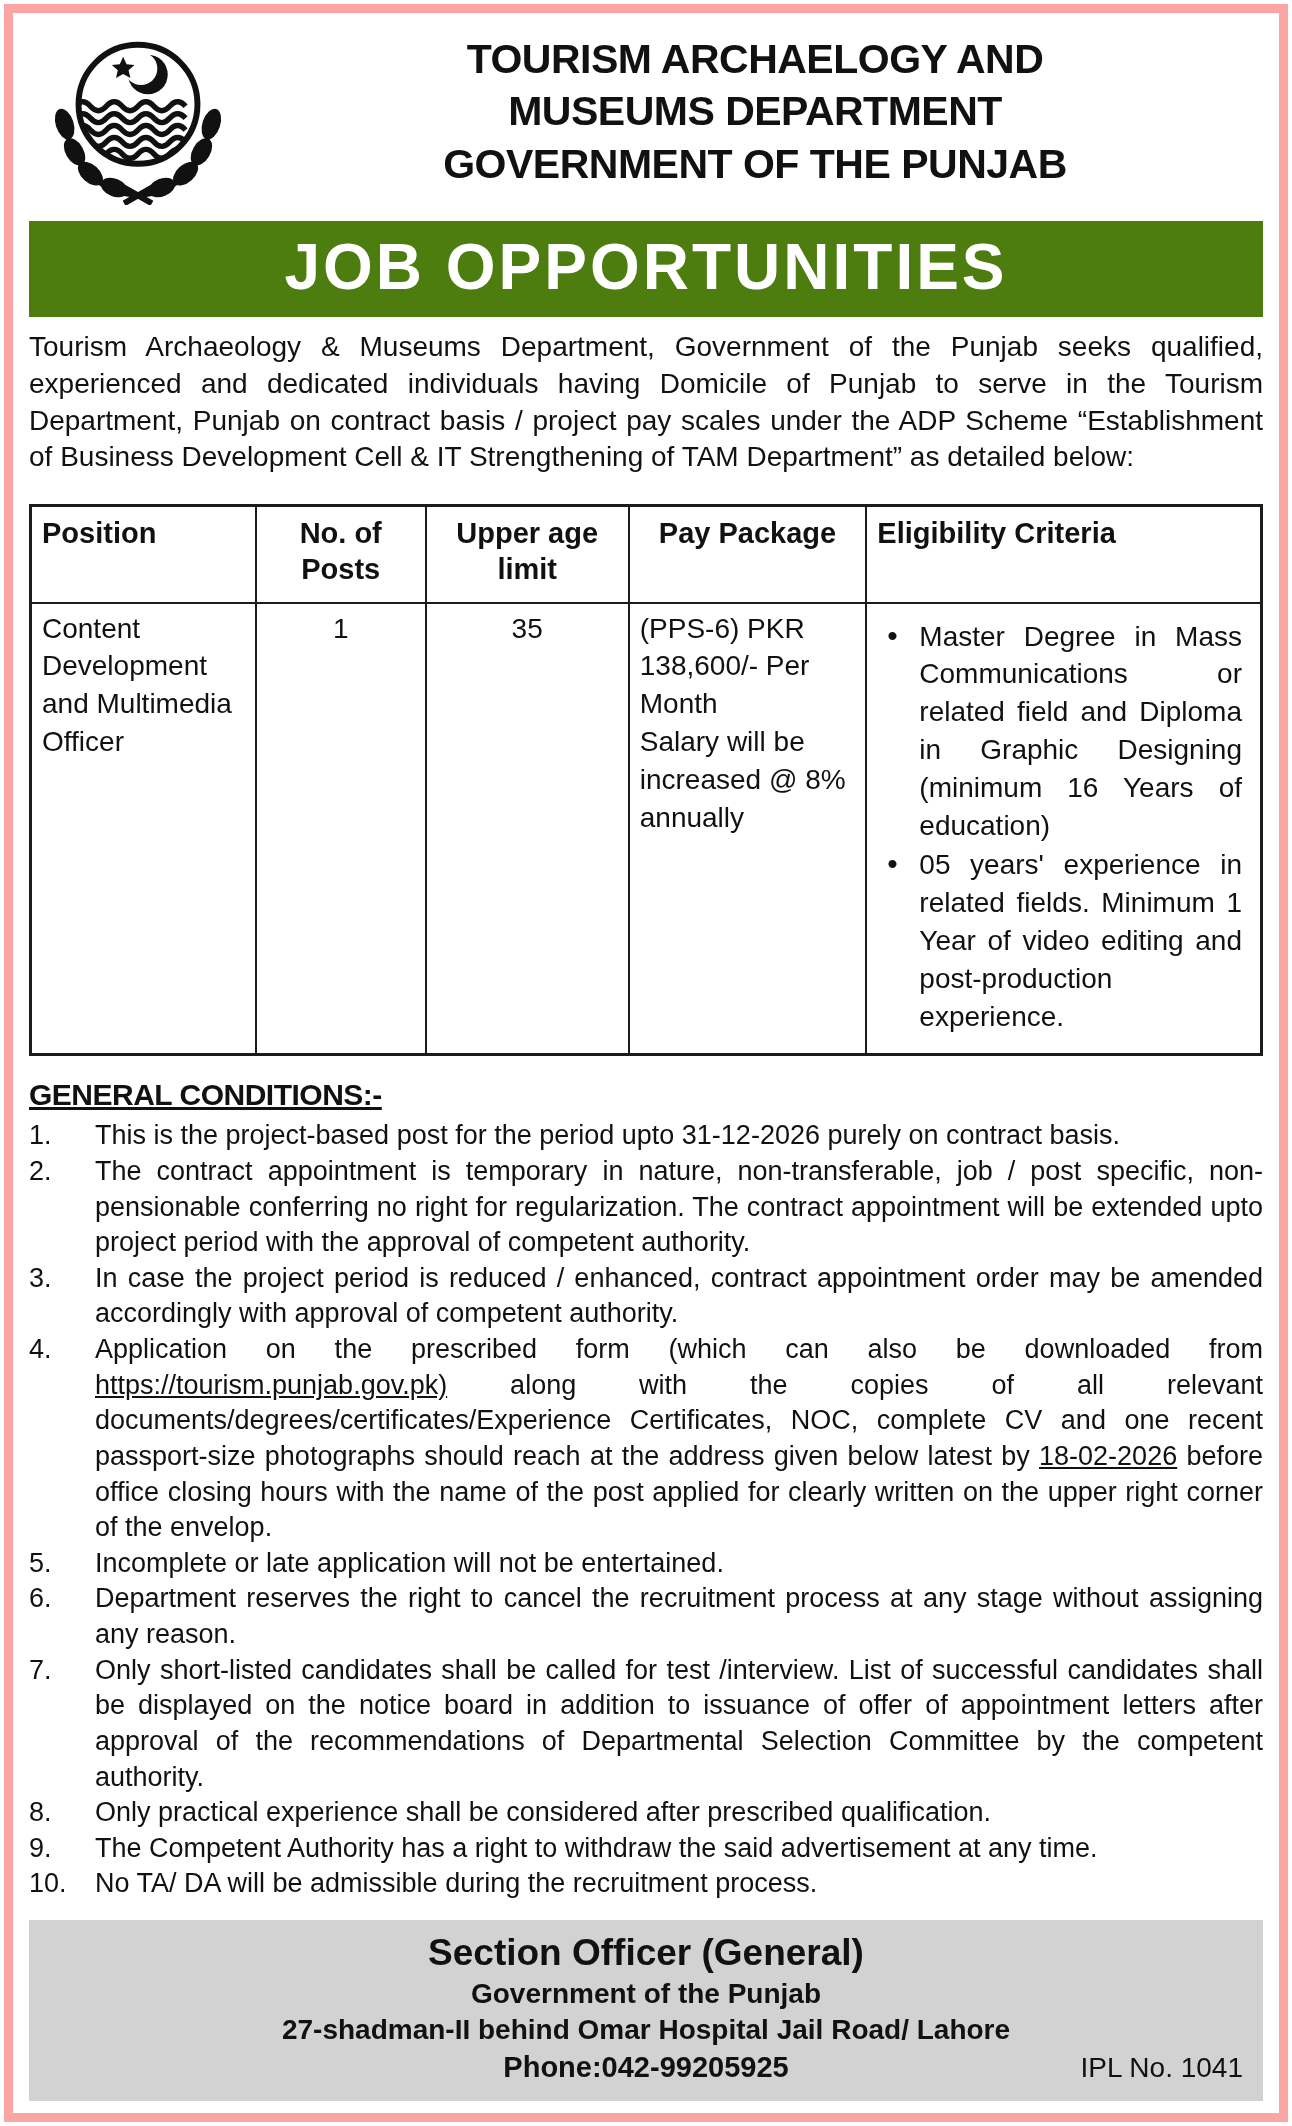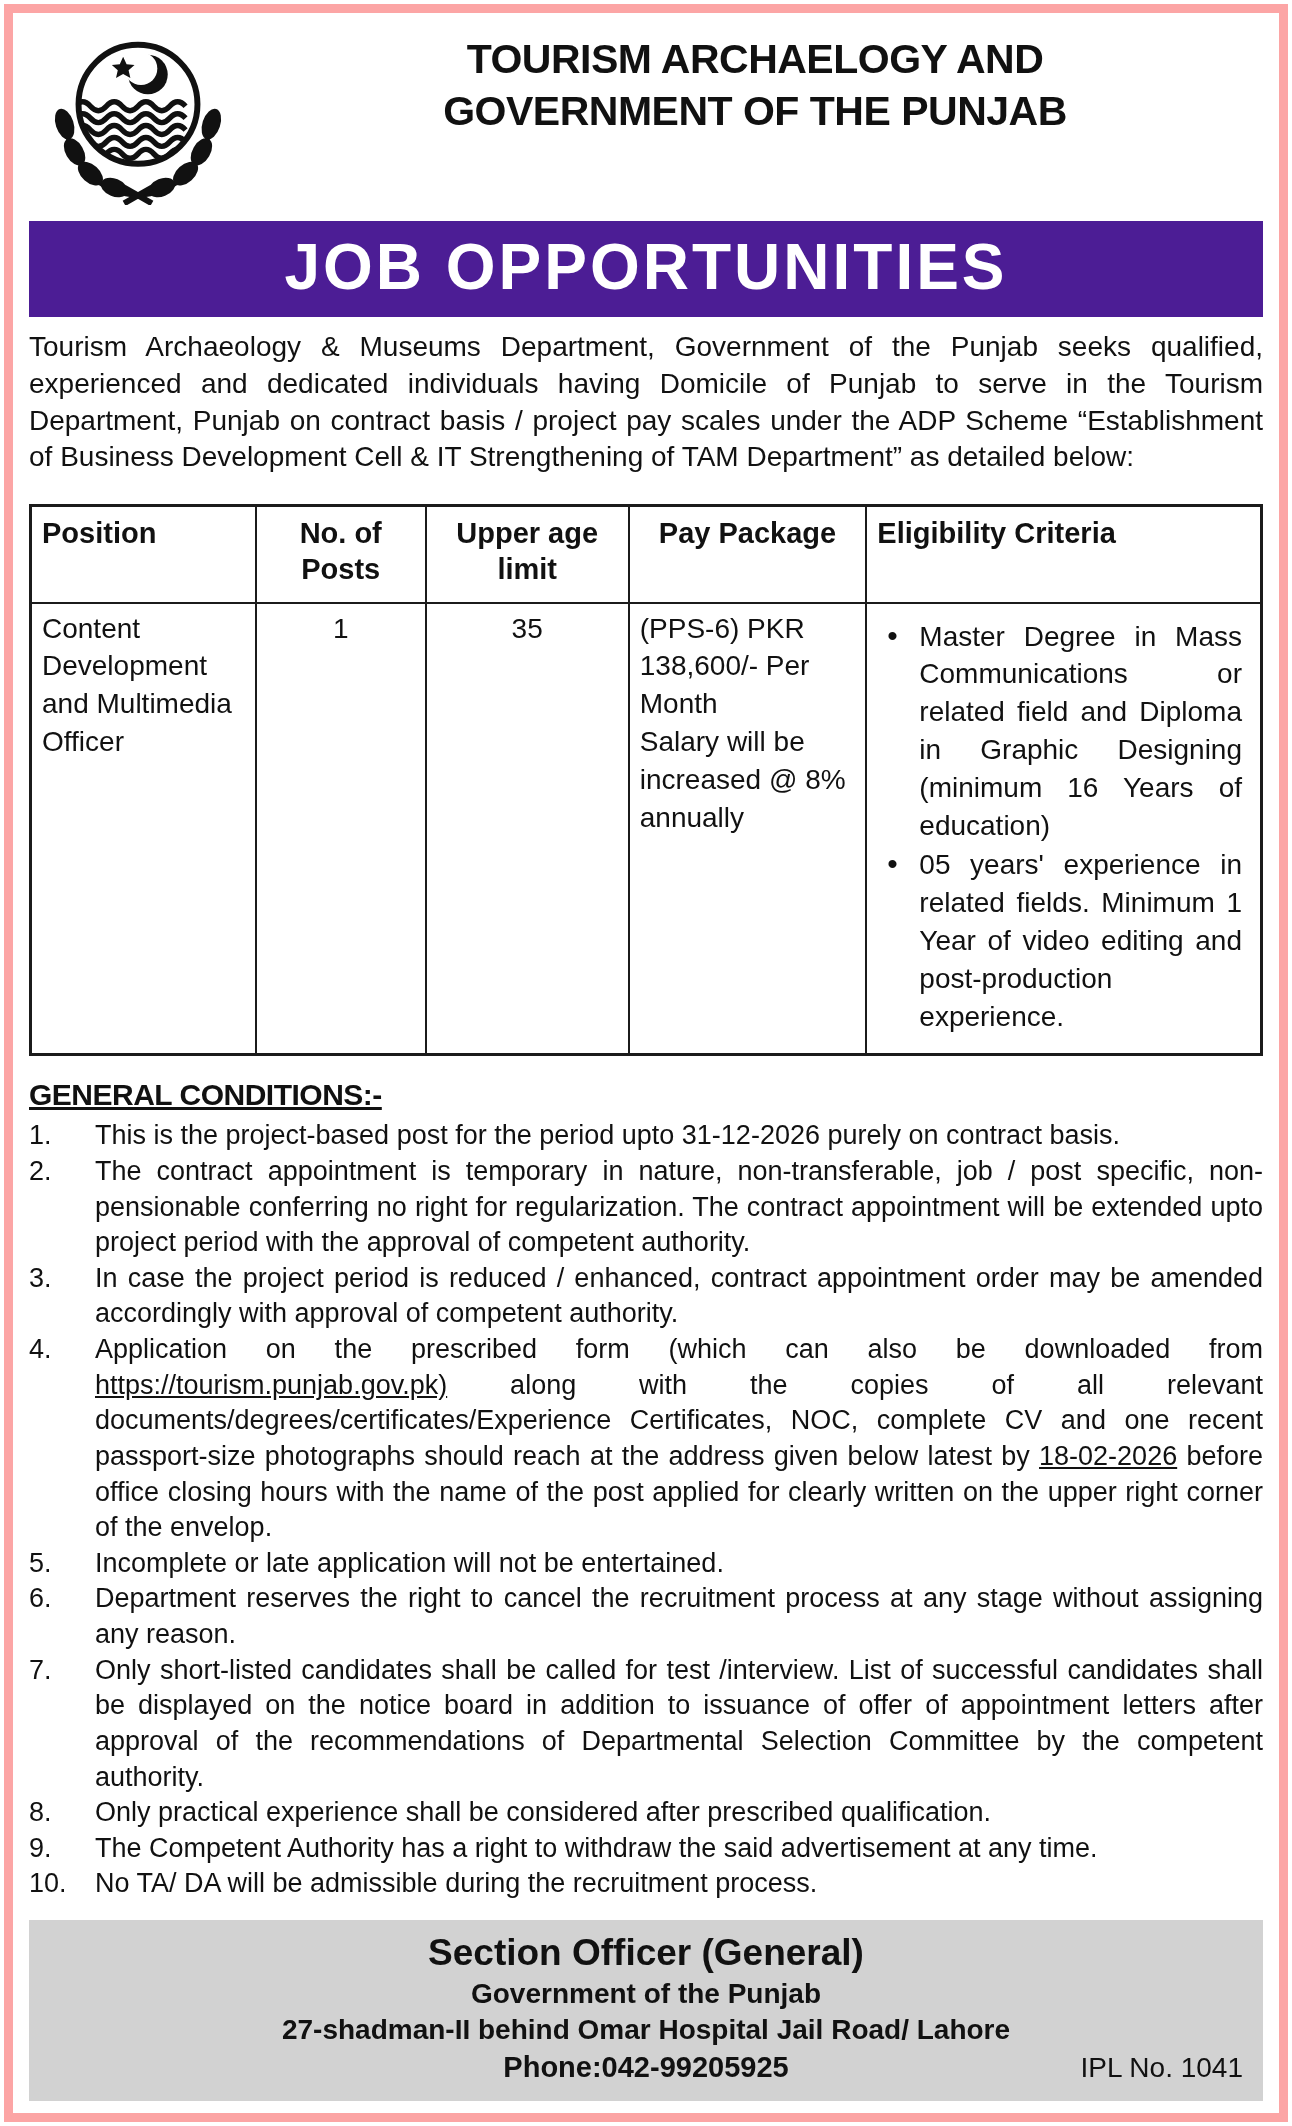--- a/index.html
+++ b/index.html
@@ -12,21 +12,21 @@
     margin: 4px; border: 9px solid #fca5a5; height: calc(100% - 8px);
     box-sizing: border-box; padding: 12px 16px 14px; overflow: hidden;
     background: #fff;
   }
   
   .hdr { display: flex; align-items: flex-start; }
   .emblem { width: 218px; flex: 0 0 218px; }
   .titles { flex: 1; text-align: center; padding-top: 8px;
     font-weight: 800; font-size: 41px; line-height: 1.28; letter-spacing: -0.5px; }
   
-  .banner { margin-top: 16px; background: #4c1d95; color: #fff; text-align: center;
+  .banner { margin-top: 16px; background: #4d7c0f; color: #fff; text-align: center;
     font-weight: 800; font-size: 64px; letter-spacing: 3px; padding: 9px 0 13px; }
   
   .intro { margin-top: 12px; font-size: 28px; line-height: 1.31; text-align: justify; }
   .b { font-weight: normal; }
   .u { text-decoration: underline; }
   
   table.jobs { width: 100%; border-collapse: collapse; margin-top: 13px;
     border: 3px solid #1b1b1b; }
   table.jobs th, table.jobs td {
     border: 2px solid #1b1b1b; vertical-align: top; padding: 6px 10px 10px;
@@ -97,20 +97,21 @@
           <path d="M46 106 q 8 -9 16 0 t 16 0 t 16 0 t 16 0 t 16 0 t 16 0 t 16 0"></path>
           <path d="M46 118 q 8 -9 16 0 t 16 0 t 16 0 t 16 0 t 16 0 t 16 0 t 16 0"></path>
           <path d="M46 130 q 8 -9 16 0 t 16 0 t 16 0 t 16 0 t 16 0 t 16 0 t 16 0"></path>
         </g>
         <g clip-path="url(#cclip)">
           <text x="110" y="146" text-anchor="middle" font-size="17" font-family="DejaVu Sans, sans-serif" fill="#111">حکومت پنجاب</text>
         </g>
       </svg>
       <div class="titles">
         <div>TOURISM ARCHAELOGY AND</div>
+        <div>MUSEUMS DEPARTMENT</div>
         <div>GOVERNMENT OF THE PUNJAB</div>
       </div>
     </div>
 
     <div class="banner">JOB OPPORTUNITIES</div>
 
     <p class="intro"><span>Tourism Archaeology &amp; Museums Department, Government of the Punjab seeks qualified, experienced and dedicated individuals having </span><span class="b">Domicile of Punjab</span><span> to serve in the Tourism Department, Punjab on contract basis / project pay scales under the ADP Scheme </span><span class="b">“Establishment of Business Development Cell &amp; IT Strengthening of TAM Department”</span><span> as detailed below:</span></p>
 
     <table class="jobs">
       <colgroup>

